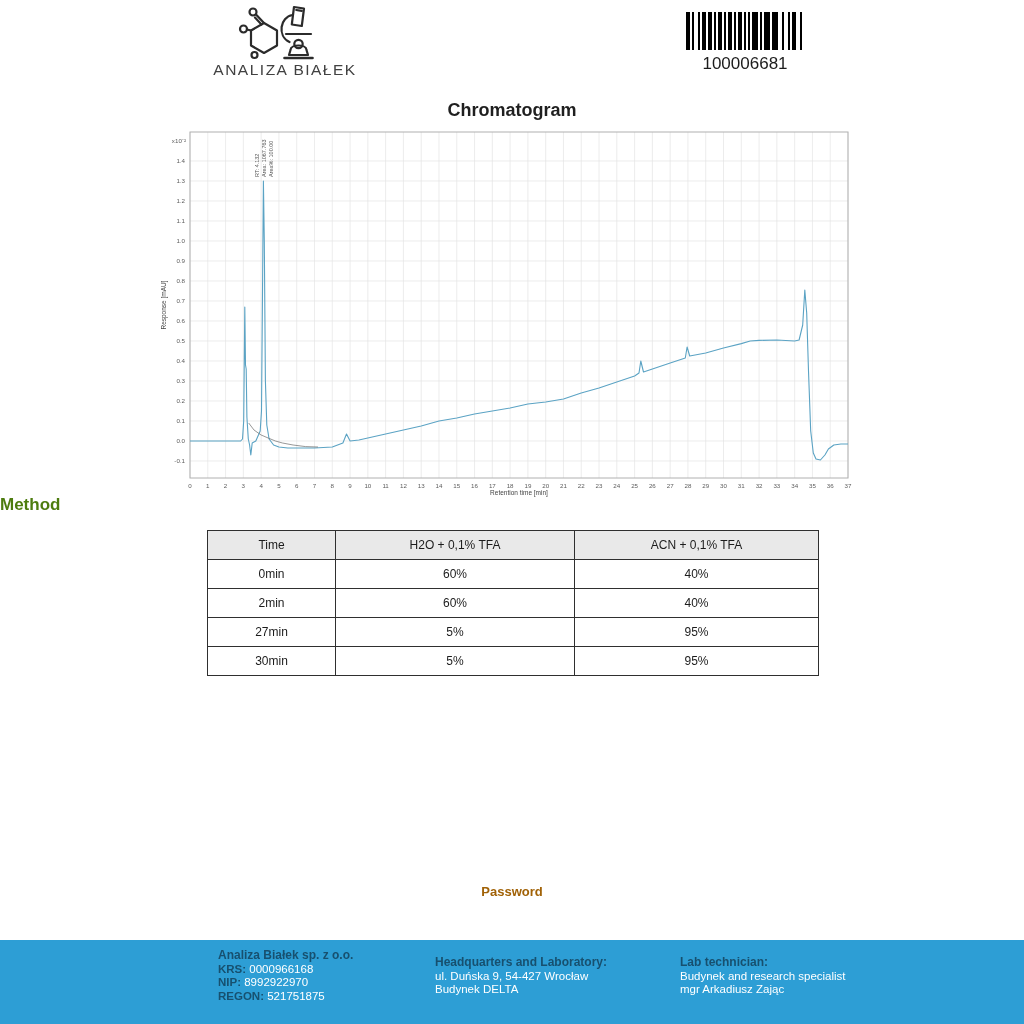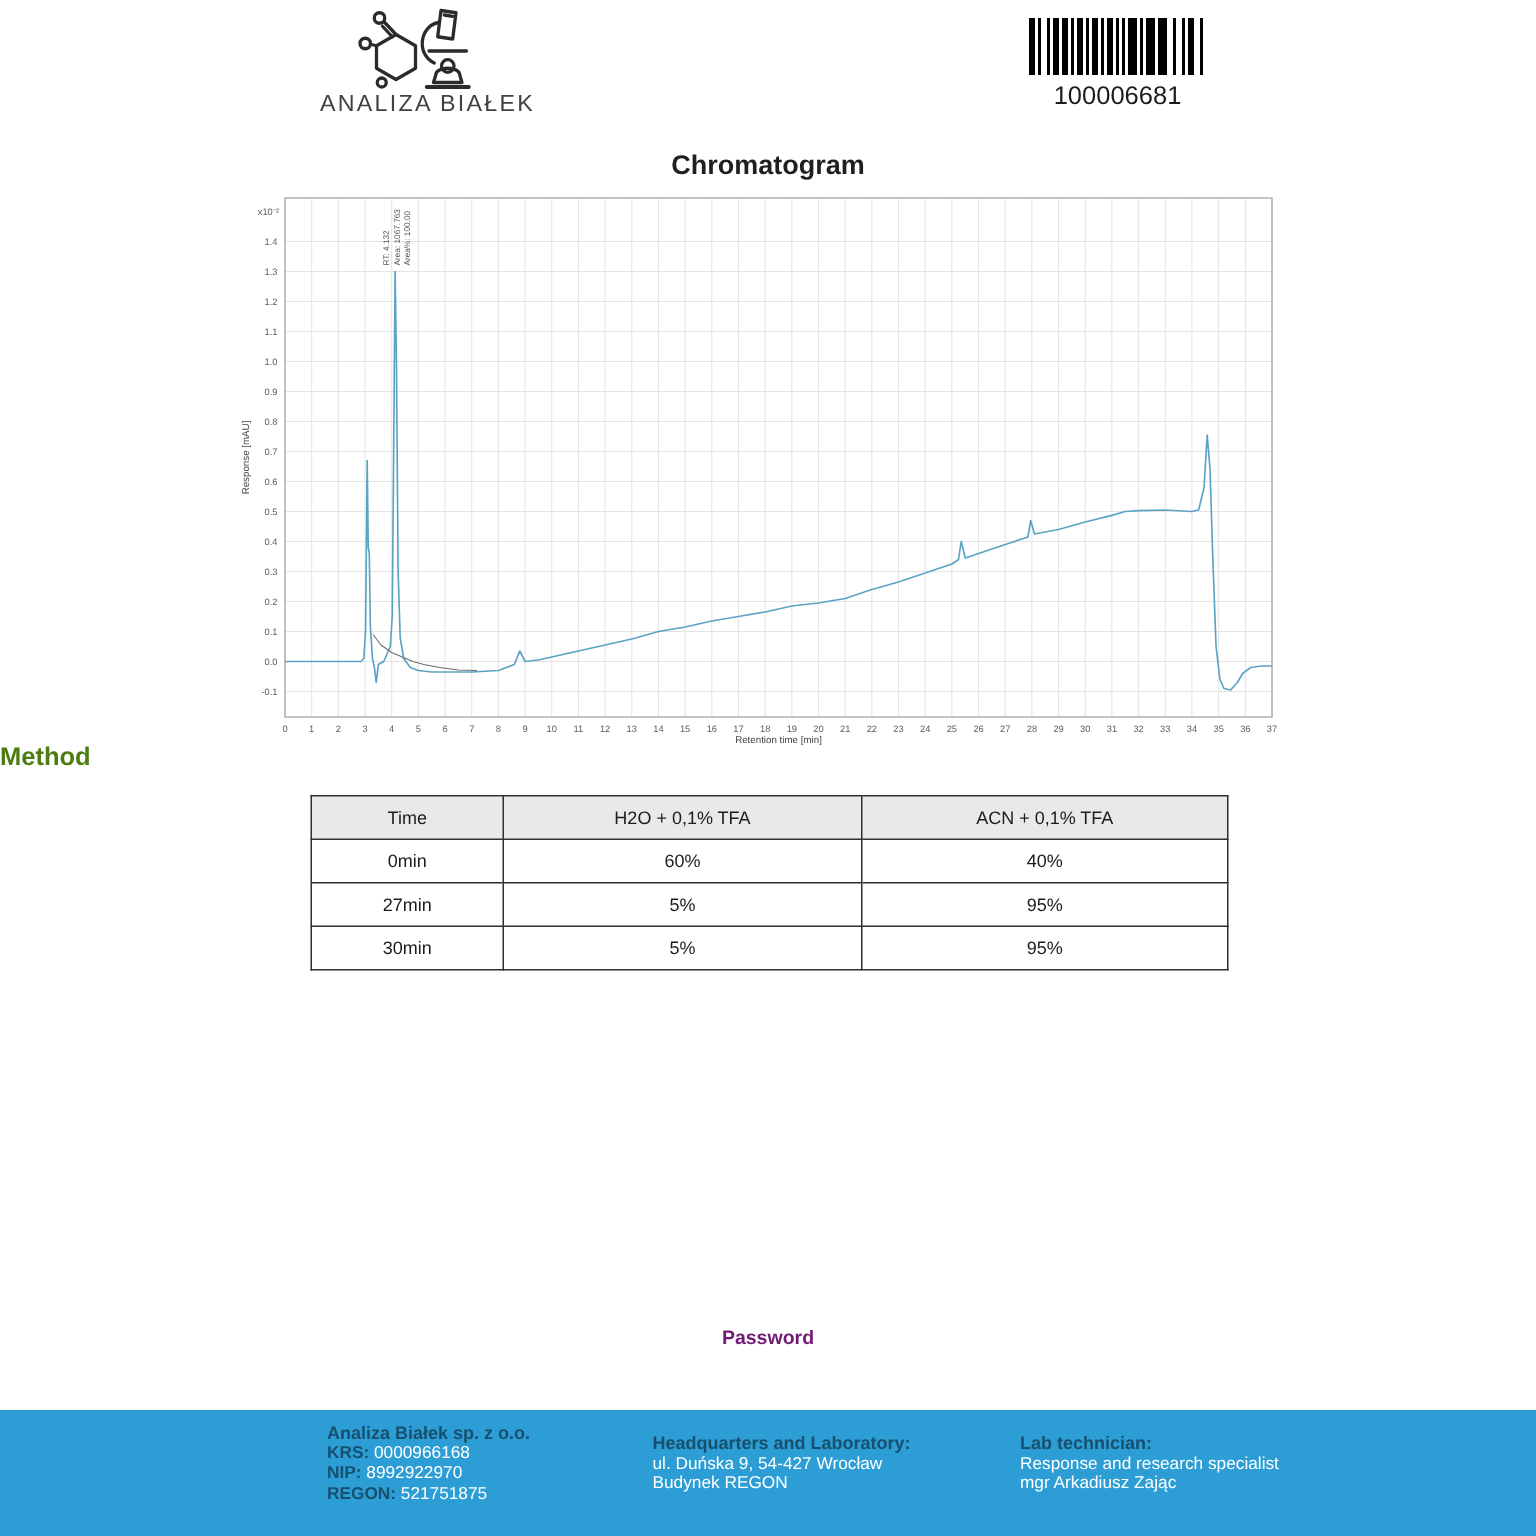--- a/index.html
+++ b/index.html
@@ -26,21 +26,21 @@
   
   table.method { position:absolute; left:207px; top:530px; width:611px;
                  border-collapse:collapse; table-layout:fixed; font-size:12px; color:#1c1c1c; }
   table.method th, table.method td { border:1.5px solid #2f2f2f; height:29px;
                  text-align:center; vertical-align:middle; font-weight:normal; }
   table.method th { background:#e9e9e9; }
   .col-time { width:128px; } .col-a { width:239px; } .col-b { width:244px; }
 
   
   .pw-label { position:absolute; left:0; top:884px; width:1024px; text-align:center;
-              font-size:13px; font-weight:bold; color:#701a75; }
+              font-size:13px; font-weight:bold; color:#a16207; }
   .pw-value { position:absolute; left:0; top:905px; width:1024px; text-align:center;
               font-size:12.5px; color:#2a2a2a; }
 
   
   .footer { position:absolute; left:0; top:940px; width:1024px; height:84px; background:#2d9ed5; }
   .f-col { position:absolute; font-size:11.5px; line-height:13.5px; color:#ffffff; }
   .f-col1 { left:218px; top:9px; }
   .f-col2 { left:435px; top:16px; }
   .f-col3 { left:680px; top:16px; }
   .f-head { font-weight:bold; font-size:12px; color:#17506f; }
@@ -230,20 +230,25 @@
         <th class="col-b">ACN + 0,1% TFA</th>
       </tr>
     </thead>
     <tbody>
       <tr>
         <td>0min</td>
         <td>60%</td>
         <td>40%</td>
       </tr>
       <tr>
+        <td>2min</td>
+        <td>60%</td>
+        <td>40%</td>
+      </tr>
+      <tr>
         <td>27min</td>
         <td>5%</td>
         <td>95%</td>
       </tr>
       <tr>
         <td>30min</td>
         <td>5%</td>
         <td>95%</td>
       </tr>
     </tbody>
@@ -254,22 +259,22 @@
   <div class="footer">
     <div class="f-col f-col1">
       <div class="f-head">Analiza Białek sp. z o.o.</div>
       <div><span class="f-label">KRS:</span> <span>0000966168</span></div>
       <div><span class="f-label">NIP:</span> <span>8992922970</span></div>
       <div><span class="f-label">REGON:</span> <span>521751875</span></div>
     </div>
     <div class="f-col f-col2">
       <div class="f-head">Headquarters and Laboratory:</div>
       <div>ul. Duńska 9, 54-427 Wrocław</div>
-      <div>Budynek REGON</div>
+      <div>Budynek DELTA</div>
     </div>
     <div class="f-col f-col3">
       <div class="f-head">Lab technician:</div>
-      <div>Response and research specialist</div>
+      <div>Budynek and research specialist</div>
       <div>mgr Arkadiusz Zając</div>
     </div>
   </div>
 
 </div>
 
 </body></html>

